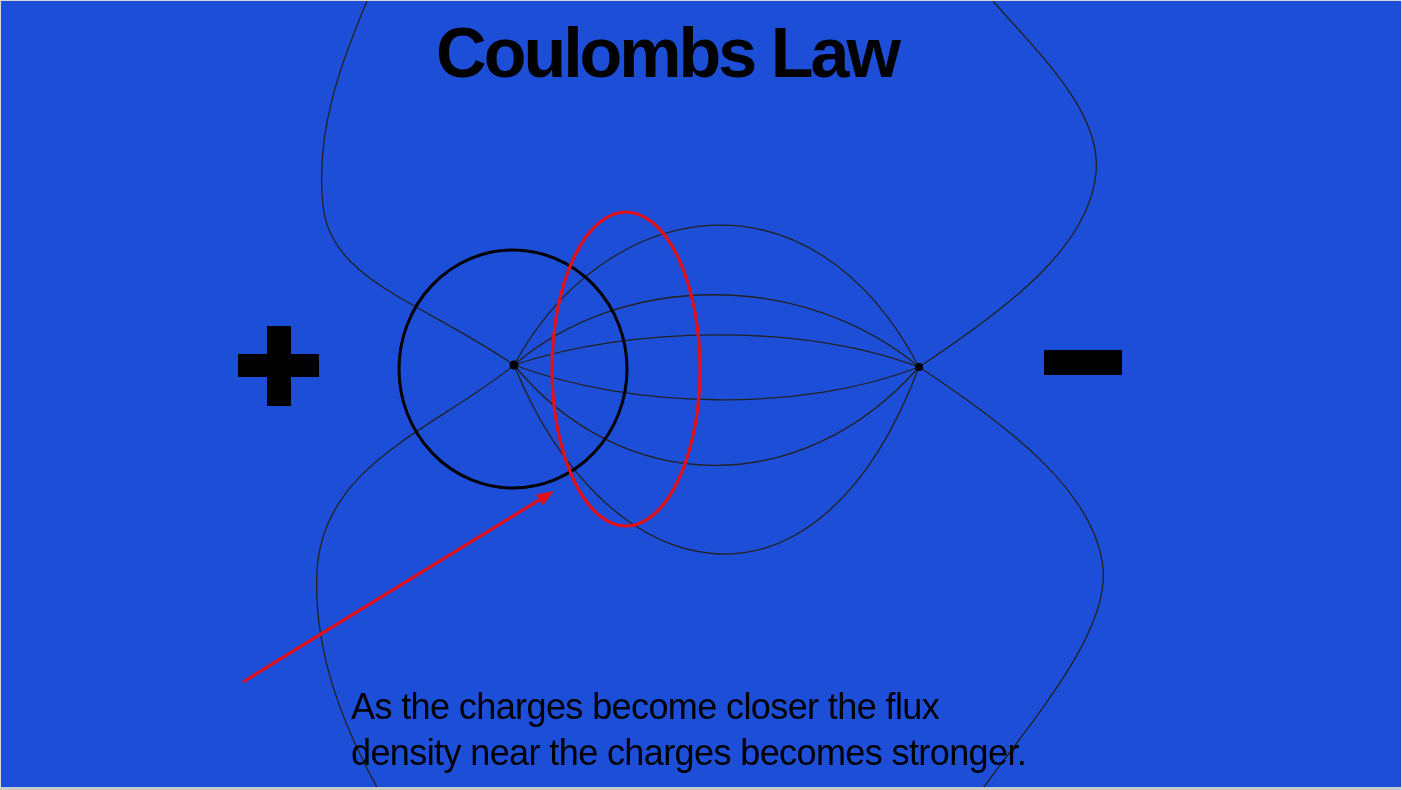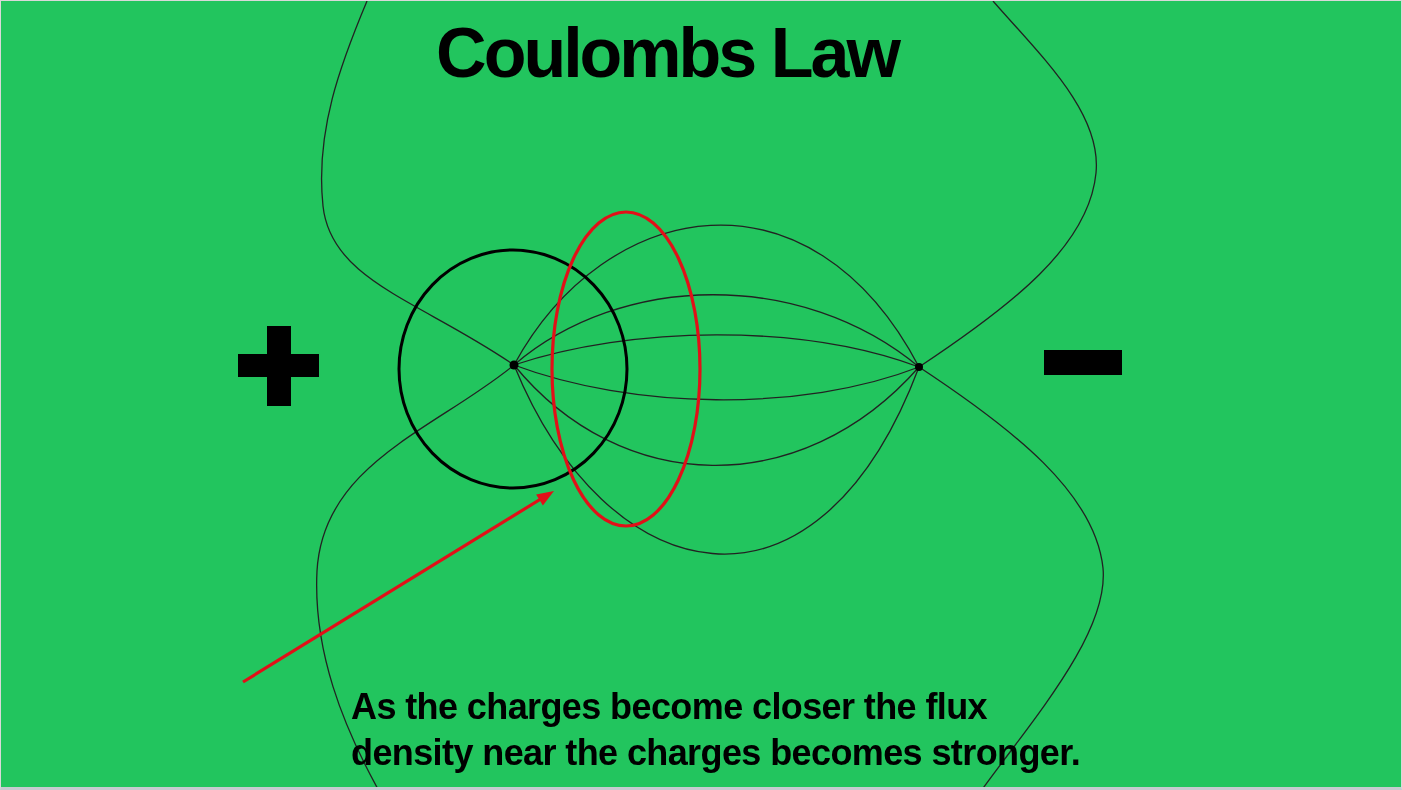--- a/index.html
+++ b/index.html
@@ -4,21 +4,21 @@
 <style>
   html, body {
     margin: 0;
     padding: 0;
     background: #ffffff;
   }
   .slide {
     position: relative;
     width: 1400px;
     height: 786px;
-    background: #22c55e;
+    background: #1d4ed8;
     border: 1px solid #d9d9d9;
     border-bottom: 3px solid #c6cbd0;
     overflow: hidden;
     font-family: "Liberation Sans", sans-serif;
     color: #000000;
   }
   .diagram-svg {
     position: absolute;
     left: 0;
     top: 0;
@@ -41,21 +41,20 @@
     position: absolute;
     left: 350px;
     top: 683px;
     font-size: 36px;
     line-height: 46px;
     letter-spacing: -0.6px;
     white-space: nowrap;
   }
   .caption .caption-line {
     display: block;
-    font-weight: bold;
   }
 </style>
 </head>
 <body>
 
 <div class="slide">
 
   <svg class="diagram-svg" viewBox="0 0 1402 790" aria-hidden="false">
 
     <g stroke="#222222" stroke-width="1.3" fill="none">

